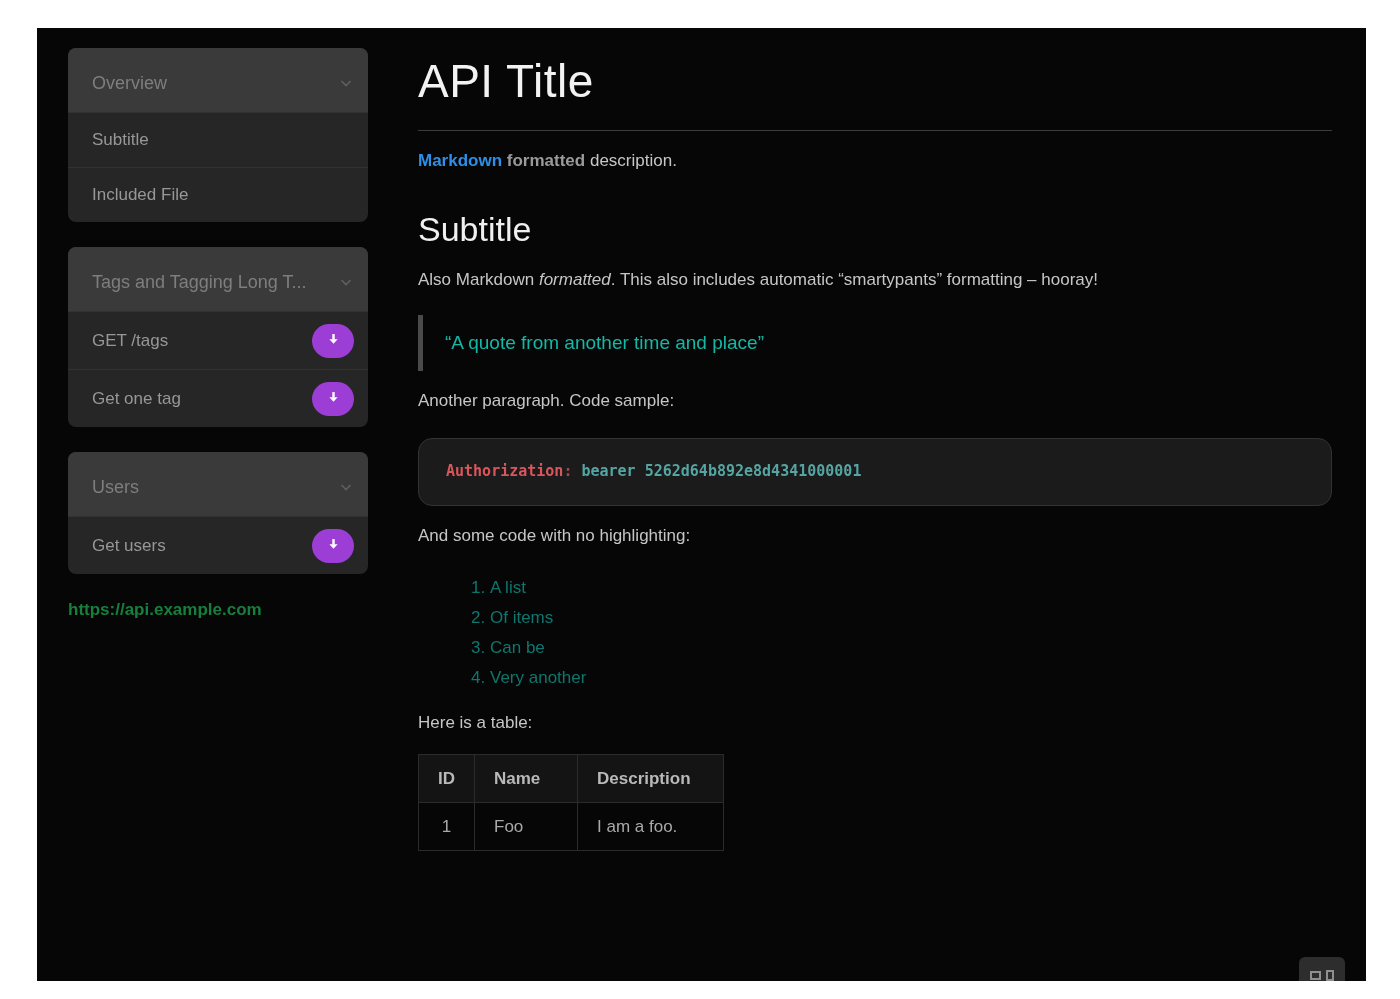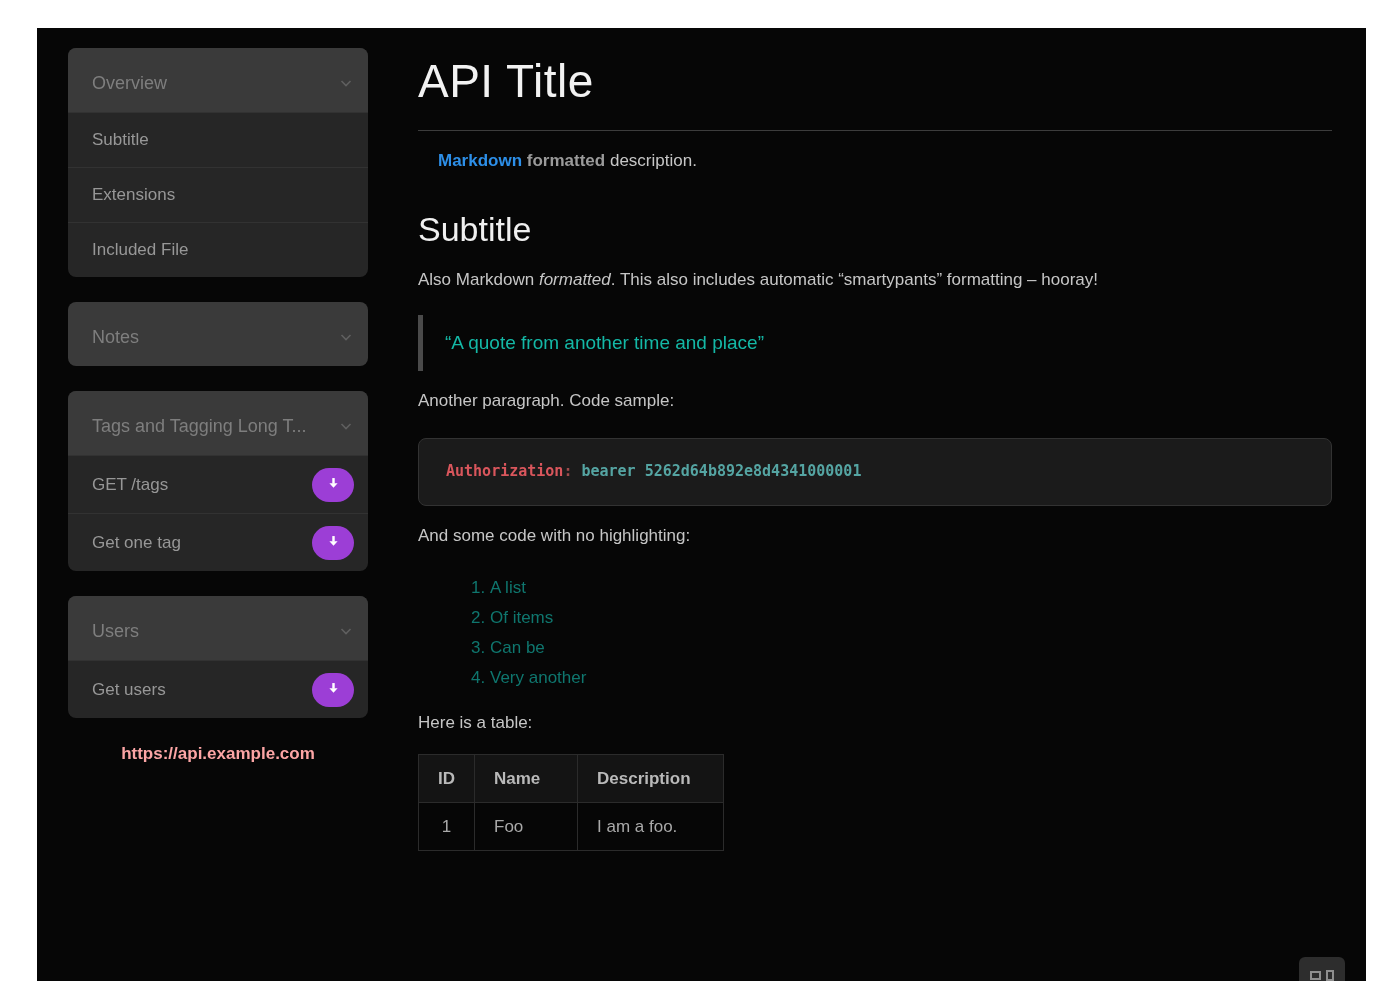--- a/index.html
+++ b/index.html
@@ -60,23 +60,22 @@
     border-radius: 17px;
     background: #9c3ed6;
     border: none;
     display: flex;
     align-items: center;
     justify-content: center;
     cursor: pointer;
   }
   .host-link {
     display: block;
-    text-align: center;
     margin-top: 26px;
-    color: #fca5a5;
+    color: #15803d;
     font-size: 17px;
     font-weight: bold;
     text-decoration: none;
   }
 
   
   .content {
     position: absolute;
     left: 381px; top: 0;
     width: 914px;
@@ -89,21 +88,21 @@
     font-weight: 300;
     color: #f2f2f2;
     letter-spacing: 0.5px;
   }
   hr.title-rule {
     margin-top: 22px;
     border: none;
     border-top: 1px solid #3c3c3c;
   }
   .content p { margin-top: 18px; font-size: 17px; line-height: 23px; color: #c6c6c6; }
-  p.desc { margin-top: 18px; margin-left: 20px; }
+  p.desc { margin-top: 18px; }
   a.md-link { color: #2d8fe8; font-weight: bold; text-decoration: none; }
   .desc b { color: #9a9a9a; }
   h2.subtitle {
     margin-top: 36px;
     font-size: 34px;
     line-height: 42px;
     font-weight: 300;
     color: #f0f0f0;
   }
   blockquote.quote {
@@ -112,21 +111,21 @@
     padding: 15px 0 15px 22px;
     color: #14b8a6;
     font-size: 19px;
     line-height: 26px;
   }
   .para-lead { margin-top: 24px; }
   pre.code {
     margin-top: 26px;
     background: #1b1b1b;
     border: 1px solid #323232;
-    border-radius: 8px;
+    border-radius: 14px;
     padding: 21px 27px;
     font-family: "Liberation Mono", monospace;
     font-size: 15px;
     font-weight: bold;
     line-height: 22px;
     color: #9e9e9e;
     white-space: pre;
   }
   .tok-key { color: #d9565c; }
   .tok-sep { color: #9e4b4b; }
@@ -191,37 +190,24 @@
         <span class="chev">
           <svg width="16" height="16" viewBox="0 0 16 16">
               <path d="M3.5 6l4.5 4.5L12.5 6" fill="none" stroke="#5f5f5f" stroke-width="1.6"></path>
             </svg>
         </span>
       </div>
       <div class="panel-item">
         <span>Subtitle</span>
       </div>
       <div class="panel-item">
-        <span>Extensions</span>
-      </div>
-      <div class="panel-item">
         <span>Included File</span>
       </div>
     </nav>
 
-    <nav class="panel">
-      <div class="panel-header">
-        <span class="hdr-label">Notes</span>
-        <span class="chev">
-          <svg width="16" height="16" viewBox="0 0 16 16">
-              <path d="M3.5 6l4.5 4.5L12.5 6" fill="none" stroke="#5f5f5f" stroke-width="1.6"></path>
-            </svg>
-        </span>
-      </div>
-    </nav>
 
     <nav class="panel">
       <div class="panel-header">
         <span class="hdr-label">Tags and Tagging Long T...</span>
         <span class="chev">
           <svg width="16" height="16" viewBox="0 0 16 16">
               <path d="M3.5 6l4.5 4.5L12.5 6" fill="none" stroke="#5f5f5f" stroke-width="1.6"></path>
             </svg>
         </span>
       </div>

